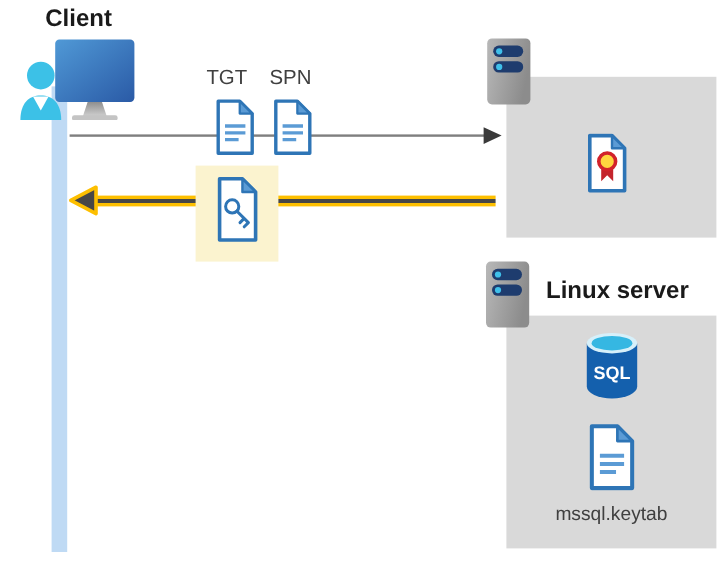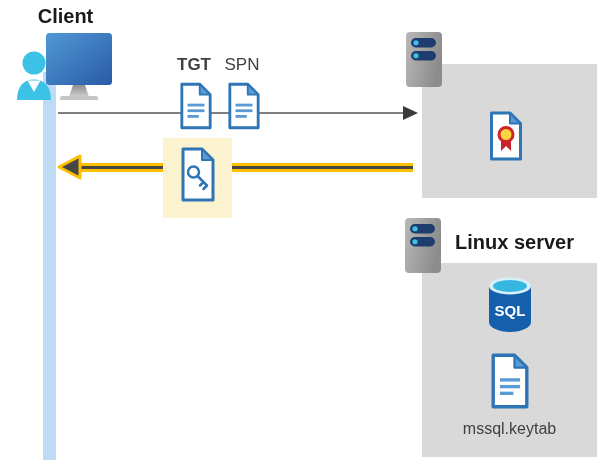--- a/index.html
+++ b/index.html
@@ -17,21 +17,21 @@
   .client-icon{left:10px;top:30px;z-index:3;}
   .lifeline{left:43px;top:72px;width:13px;height:388px;background:#BFDAF4;z-index:0;}
 
   
   .gray-line{left:58px;top:112px;width:346px;height:2px;background:#7f7f7f;z-index:1;}
   .gray-arrowhead{left:403px;top:106px;width:0;height:0;
     border-top:7px solid transparent;border-bottom:7px solid transparent;
     border-left:15px solid #3a3a3a;z-index:1;}
 
   
-  .tgt-label{left:172px;top:55px;width:44px;text-align:center;z-index:2;font-weight:bold;}
+  .tgt-label{left:172px;top:55px;width:44px;text-align:left;z-index:2;}
   .spn-label{left:220px;top:55px;width:44px;text-align:center;z-index:2;}
   .tgt-doc{left:179px;top:82px;z-index:2;}
   .spn-doc{left:227px;top:82px;z-index:2;}
 
   
   .yellow-line{left:70px;top:163px;width:343px;height:9px;z-index:1;
     background:linear-gradient(to bottom,#FDBF00 0 3px,#474747 3px 6px,#FDBF00 6px 9px);}
   .yellow-arrowhead{left:55px;top:153px;z-index:2;}
   .highlight-box{left:163px;top:138px;width:69px;height:80px;background:#FBF3CF;z-index:2;}
   .key-doc{left:180px;top:147px;z-index:3;}

